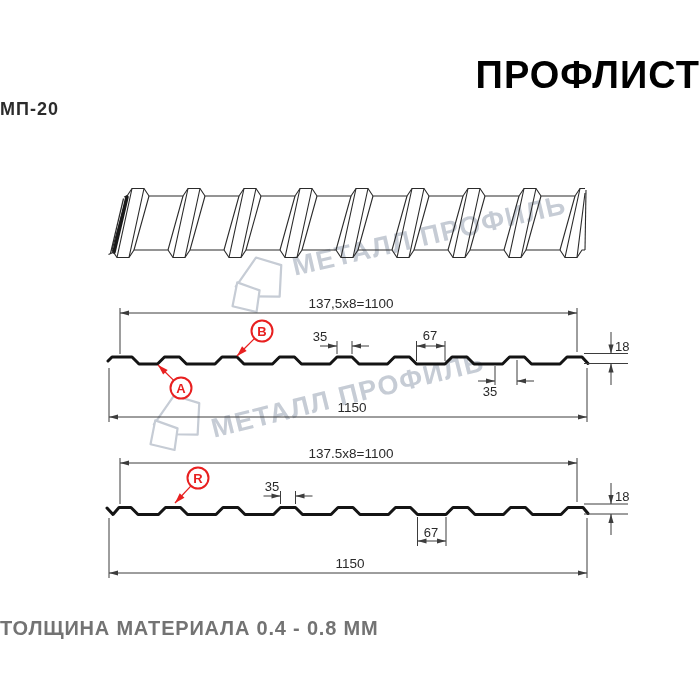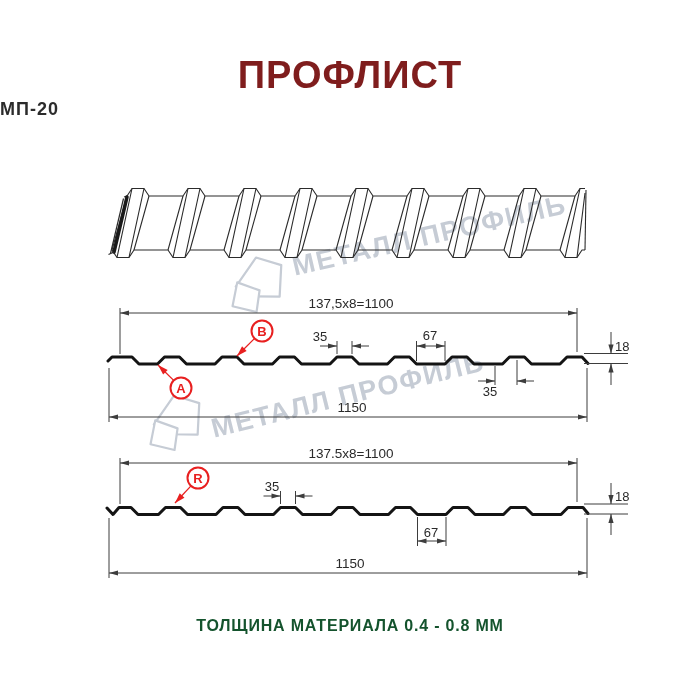--- a/index.html
+++ b/index.html
@@ -1,23 +1,23 @@
 <!DOCTYPE html>
 <html><head>
 <meta charset="utf-8">
 <style>
   html,body{margin:0;padding:0;background:#ffffff;}
   body{width:700px;height:700px;position:relative;overflow:hidden;
        font-family:"Liberation Sans",sans-serif;}
-  .hdr-title{position:absolute;top:54px;left:0;width:700px;text-align:center;
-    font-size:38px;font-weight:800;letter-spacing:1px;color:#7f1d1d;}
+  .hdr-title{position:absolute;top:54px;left:0;width:700px;text-align:right;
+    font-size:38px;font-weight:800;letter-spacing:1px;color:#000000;}
   .hdr-sub{position:absolute;top:99px;left:0;width:700px;text-align:left;
     font-size:18px;font-weight:600;letter-spacing:1px;color:#2b2b2b;}
-  .footer-note{position:absolute;top:617px;left:0;width:700px;text-align:center;
-    font-size:16px;font-weight:600;letter-spacing:0.8px;color:#14532d;}
+  .footer-note{position:absolute;top:617px;left:0;width:700px;
+    font-size:20px;font-weight:600;letter-spacing:0.8px;color:#737373;}
   svg{position:absolute;top:0;left:0;}
   .dim{stroke:#3d3d3d;stroke-width:1;fill:none;}
   .dimtxt{font-size:13px;fill:#2a2a2a;}
   .bigdimtxt{font-size:13.5px;fill:#2a2a2a;}
   .profile{stroke:#141414;stroke-width:3;fill:none;stroke-linejoin:round;stroke-linecap:round;}
   .p3d{stroke:#2b2b2b;stroke-width:1.1;fill:none;stroke-linejoin:round;}
   .wm-text{font-size:27px;font-weight:bold;letter-spacing:1.5px;fill:#c6ccd5;}
   .wm-logo{stroke:#c6ccd5;stroke-width:2.2;fill:#ffffff;stroke-linejoin:round;}
   .redline{stroke:#e82020;stroke-width:1.3;fill:none;}
   .redcirc{stroke:#e82020;stroke-width:2;fill:#ffffff;}

